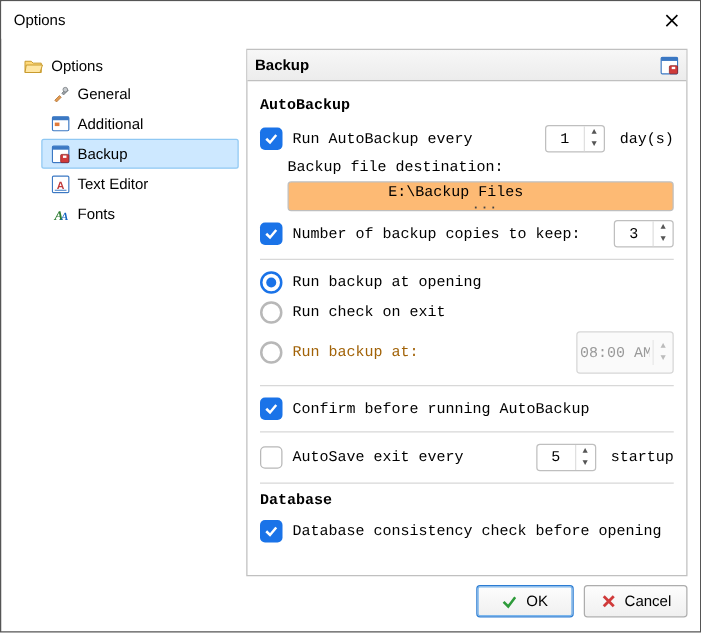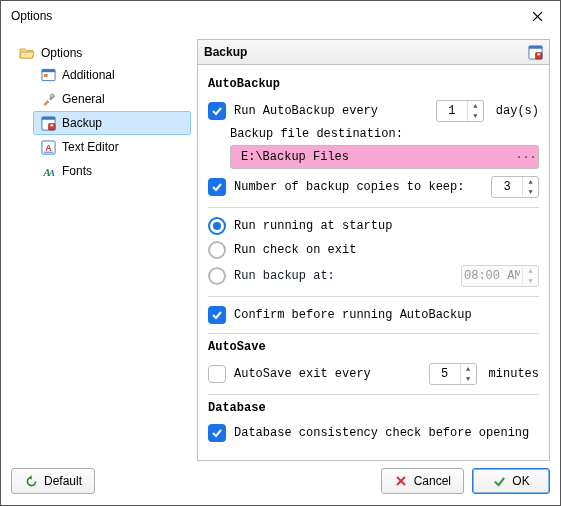--- a/index.html
+++ b/index.html
@@ -104,21 +104,21 @@
     width: 18px; height: 18px; border-radius: 50%;
     border: 2px solid #b8b8b8; background: #fff;
     display: inline-flex; align-items: center; justify-content: center;
     flex-shrink: 0;
   }
   .radio.selected { border-color: #1a73e8; }
   .radio.selected::after {
     content: ""; width: 8px; height: 8px; border-radius: 50%; background: #1a73e8;
   }
   .lbl { font-size: 12px; }
-  .lbl.grey { color: #0f172a; }
+  .lbl.grey { color: #a16207; }
   .spacer { flex: 1; }
   .spin {
     display: inline-flex; align-items: center;
     border: 1px solid #bfbfbf; border-radius: 3px;
     height: 22px; background: #fff;
   }
   .spin input {
     border: none; width: 30px; text-align: center;
     font-family: inherit; font-size: 12px; outline: none;
     background: transparent;
@@ -131,34 +131,34 @@
     height: 10px; display: flex; align-items: center; justify-content: center;
     font-size: 7px; color: #555; cursor: default; line-height: 1;
   }
   .unit { font-size: 12px; margin-left: 4px; }
   .textfield-wrap {
     margin: 4px 0 4px 22px;
   }
   .textfield {
     display: flex; align-items: center;
     border: 1px solid #bfbfbf; border-radius: 3px;
-    height: 24px; background: #f9a8d4; padding: 0 4px 0 8px;
+    height: 24px; background: #fdba74; padding: 0 4px 0 8px; flex-direction: column;
   }
   .textfield input {
     flex: 1; border: none; font-family: inherit; font-size: 12px;
     outline: none; background: transparent;
   }
   .textfield .browse {
     width: 18px; text-align: center; color: #444; font-weight: bold;
     letter-spacing: 1px; cursor: default; font-size: 10px;
   }
   .timebox {
     display: inline-flex; align-items: center;
     border: 1px solid #d6d6d6; border-radius: 3px;
-    height: 22px; background: #fafafa; color: #9a9a9a;
+    height: 34px; background: #fafafa; color: #9a9a9a;
   }
   .timebox input {
     border: none; width: 60px; text-align: center;
     font-family: inherit; font-size: 12px; outline: none;
     background: transparent; color: #9a9a9a;
   }
   .timebox .arrows { width: 16px; display: flex; flex-direction: column; border-left: 1px solid #e8e8e8; }
   .timebox .arrows span { height: 10px; display:flex; align-items:center; justify-content:center; font-size:7px; color:#bbb; }
 
   .buttonbar {
@@ -200,38 +200,38 @@
         <svg width="16" height="14" viewBox="0 0 16 14">
           <path d="M1 3 L6 3 L7.5 4.5 L14 4.5 L14 12 L1 12 Z" fill="#ffd97a" stroke="#c89b2e" stroke-width="0.8"></path>
           <path d="M2 6 L15 6 L13 12 L1 12 Z" fill="#ffe6a3" stroke="#c89b2e" stroke-width="0.8"></path>
         </svg>
       </span>
       <span>Options</span>
     </div>
 
     <div class="tree-item">
       <span class="ticon">
+        <svg width="15" height="15" viewBox="0 0 16 16">
+          <path d="M3 13 L7 9 L8.5 10.5 L4.5 14.5 Z" fill="#e29a4f" stroke="#a86a2d" stroke-width="0.6"></path>
+          <path d="M13 3 L9 7 L10.5 8.5 L14.5 4.5 Z" fill="#9aa0a6" stroke="#6b7075" stroke-width="0.6"></path>
+          <circle cx="12" cy="4" r="2" fill="#c8ccd0" stroke="#6b7075" stroke-width="0.6"></circle>
+        </svg>
+      </span>
+      <span>General</span>
+    </div>
+
+    <div class="tree-item">
+      <span class="ticon">
         <svg width="15" height="14" viewBox="0 0 16 14">
           <rect x="1" y="1" width="14" height="12" rx="1" fill="#fff" stroke="#3b78c3" stroke-width="1"></rect>
           <rect x="1" y="1" width="14" height="3" fill="#3b78c3"></rect>
           <rect x="3" y="6" width="4" height="3" fill="#e07a3a"></rect>
         </svg>
       </span>
       <span>Additional</span>
-    </div>
-
-    <div class="tree-item">
-      <span class="ticon">
-        <svg width="15" height="15" viewBox="0 0 16 16">
-          <path d="M3 13 L7 9 L8.5 10.5 L4.5 14.5 Z" fill="#e29a4f" stroke="#a86a2d" stroke-width="0.6"></path>
-          <path d="M13 3 L9 7 L10.5 8.5 L14.5 4.5 Z" fill="#9aa0a6" stroke="#6b7075" stroke-width="0.6"></path>
-          <circle cx="12" cy="4" r="2" fill="#c8ccd0" stroke="#6b7075" stroke-width="0.6"></circle>
-        </svg>
-      </span>
-      <span>General</span>
     </div>
 
     <div class="tree-item selected">
       <span class="ticon">
         <svg width="15" height="15" viewBox="0 0 16 16">
           <rect x="1" y="1" width="14" height="14" rx="1" fill="#fff" stroke="#3b78c3" stroke-width="1"></rect>
           <rect x="1" y="1" width="14" height="3" fill="#3b78c3"></rect>
           <rect x="8" y="8" width="7" height="7" rx="1" fill="#d03a3a" stroke="#8a1e1e" stroke-width="0.6"></rect>
           <rect x="10" y="9" width="3" height="2" fill="#fff"></rect>
         </svg>
@@ -318,21 +318,21 @@
               <span>▲</span>
               <span>▼</span>
             </span>
         </span>
       </div>
 
       <hr class="hr">
 
       <div class="row">
         <span class="radio selected"></span>
-        <span class="lbl">Run running at startup</span>
+        <span class="lbl">Run backup at opening</span>
       </div>
       <div class="row">
         <span class="radio"></span>
         <span class="lbl">Run check on exit</span>
       </div>
       <div class="row">
         <span class="radio"></span>
         <span class="lbl grey">Run backup at:</span>
         <span class="spacer"></span>
         <span class="timebox">
@@ -350,34 +350,33 @@
         <span class="chk checked">
           <svg width="12" height="12" viewBox="0 0 12 12">
               <polyline points="2,6 5,9 10,3" fill="none" stroke="#fff" stroke-width="2"></polyline>
             </svg>
         </span>
         <span class="lbl">Confirm before running AutoBackup</span>
       </div>
 
       <hr class="hr">
 
-      <div class="section-title">AutoSave</div>
 
       <div class="row">
         <span class="chk unchecked"></span>
         <span class="lbl">AutoSave exit every</span>
         <span class="spacer"></span>
         <span class="spin">
           <input value="5" style="">
           <span class="arrows">
               <span>▲</span>
               <span>▼</span>
             </span>
         </span>
-        <span class="unit">minutes</span>
+        <span class="unit">startup</span>
       </div>
 
       <hr class="hr">
 
       <div class="section-title">Database</div>
 
       <div class="row">
         <span class="chk checked">
           <svg width="12" height="12" viewBox="0 0 12 12">
               <polyline points="2,6 5,9 10,3" fill="none" stroke="#fff" stroke-width="2"></polyline>
@@ -385,40 +384,31 @@
         </span>
         <span class="lbl">Database consistency check before opening</span>
       </div>
 
     </div>
   </div>
 
 </div>
 
 <div class="buttonbar">
-  <button class="btn">
+  <span class="spacer"></span>
+  <button class="btn default">
     <span class="bicon">
-      <svg width="13" height="13" viewBox="0 0 16 16">
-        <path d="M8 3 A5 5 0 1 0 13 8" fill="none" stroke="#2e7d32" stroke-width="2"></path>
-        <polygon points="8,0 8,6 5,3" fill="#2e7d32"></polygon>
-      </svg>
+      <svg width="13" height="13" viewBox="0 0 14 14">
+          <polyline points="2,7 6,11 12,3" fill="none" stroke="#2e9b3a" stroke-width="2.2"></polyline>
+        </svg>
     </span>
-    <span>Default</span>
+    <span>OK</span>
   </button>
-  <span class="spacer"></span>
   <button class="btn">
     <span class="bicon">
       <svg width="12" height="12" viewBox="0 0 12 12">
         <line x1="2" y1="2" x2="10" y2="10" stroke="#d03a3a" stroke-width="2.2"></line>
         <line x1="10" y1="2" x2="2" y2="10" stroke="#d03a3a" stroke-width="2.2"></line>
       </svg>
     </span>
     <span>Cancel</span>
   </button>
-  <button class="btn default">
-    <span class="bicon">
-      <svg width="13" height="13" viewBox="0 0 14 14">
-          <polyline points="2,7 6,11 12,3" fill="none" stroke="#2e9b3a" stroke-width="2.2"></polyline>
-        </svg>
-    </span>
-    <span>OK</span>
-  </button>
 </div>
 
 </body></html>

